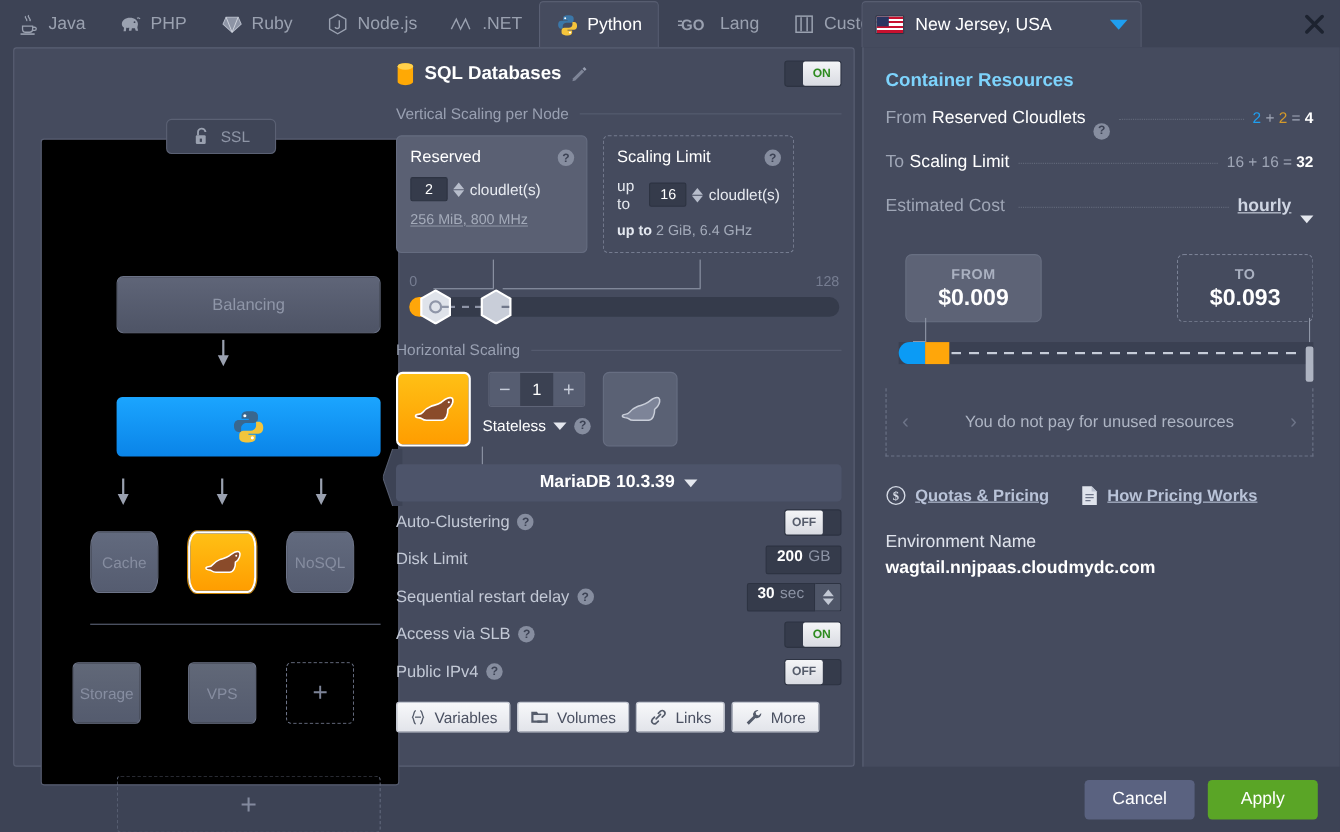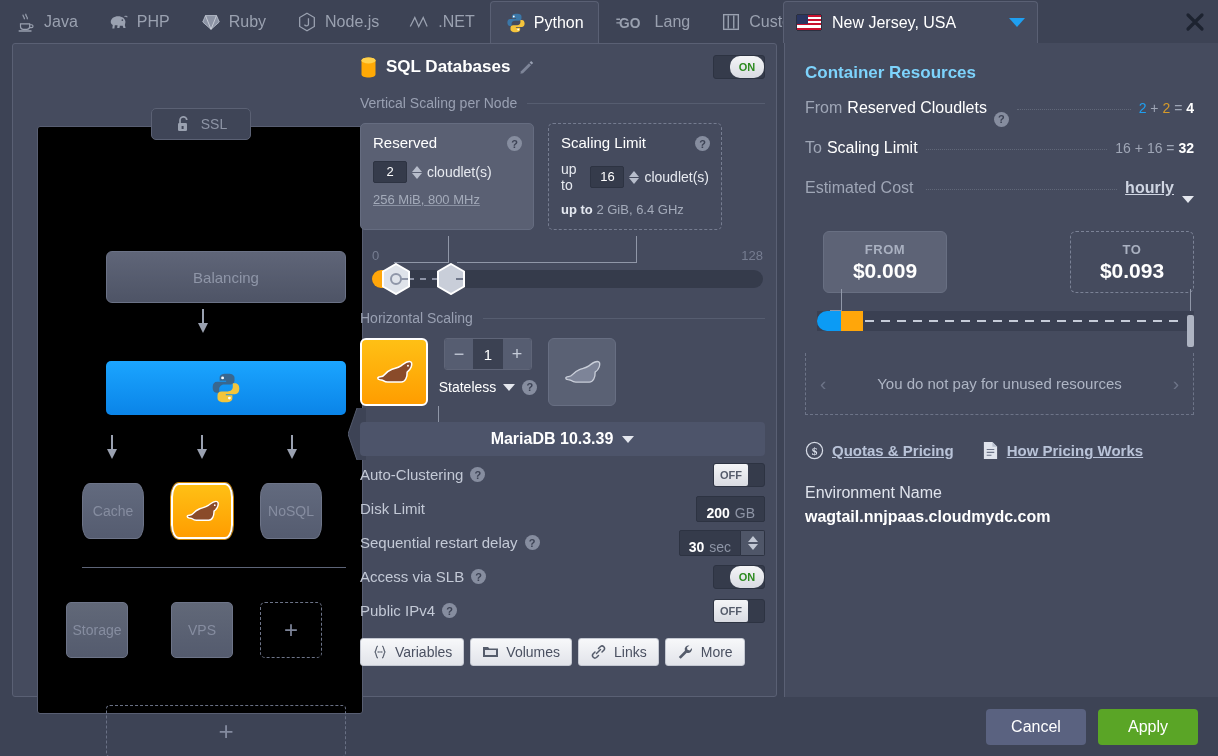--- a/index.html
+++ b/index.html
@@ -149,21 +149,21 @@
     display: flex; align-items: center; cursor: pointer;
     border: 1px solid #2d3342; position: relative; flex: none;
   }
   .toggle .knob {
     width: 34px; height: 22px; border-radius: 2px;
     background: linear-gradient(#f4f5f7, #d9dbe2);
     display: flex; align-items: center; justify-content: center;
     font-size: 11px; font-weight: bold;
   }
   .toggle.on { justify-content: flex-end; }
-  .toggle.on .knob { color: #2e8b20; border-radius: 10px; }
+  .toggle.on .knob { color: #2e8b20; }
   .toggle.off { justify-content: flex-start; }
   .toggle.off .knob { color: #555c6b; }
 
   .grp-head {
     display: flex; align-items: center; gap: 10px;
     font-size: 14px; color: #99a0b2; margin-bottom: 12px;
   }
   .grp-head .line { flex: 1; height: 1px; background: #565d70; }
 
   .cardrow { display: flex; gap: 14px; }
@@ -254,21 +254,21 @@
   }
   .vstem { position: absolute; left: 78px; top: -16px; width: 1px; height: 16px; background: #9097a8; }
 
   .optrow {
     display: flex; align-items: center; height: 31px; margin-top: 3px;
   }
   .optrow .olabel { font-size: 15px; color: #c3c9d6; display: flex; align-items: center; gap: 7px; }
   .optrow .oright { margin-left: auto; display: flex; align-items: center; }
   .valbox {
     background: #353b4b; border: 1px solid #2d3342; border-radius: 2px;
-    height: 26px; display: flex; align-items: flex-end; gap: 5px;
+    height: 26px; display: flex; align-items: flex-start; gap: 5px;
     padding: 0 9px; font-size: 14px;
   }
   .valbox .v { color: #fff; font-weight: bold; }
   .valbox .u { color: #8d94a5; }
   .spin2 {
     width: 24px; height: 26px; background: #4f real;
     background: #4f5668; border: 1px solid #2d3342; border-left: none;
     border-radius: 0 2px 2px 0; display: flex; flex-direction: column;
     align-items: center; justify-content: center; gap: 2px; cursor: pointer;
   }

